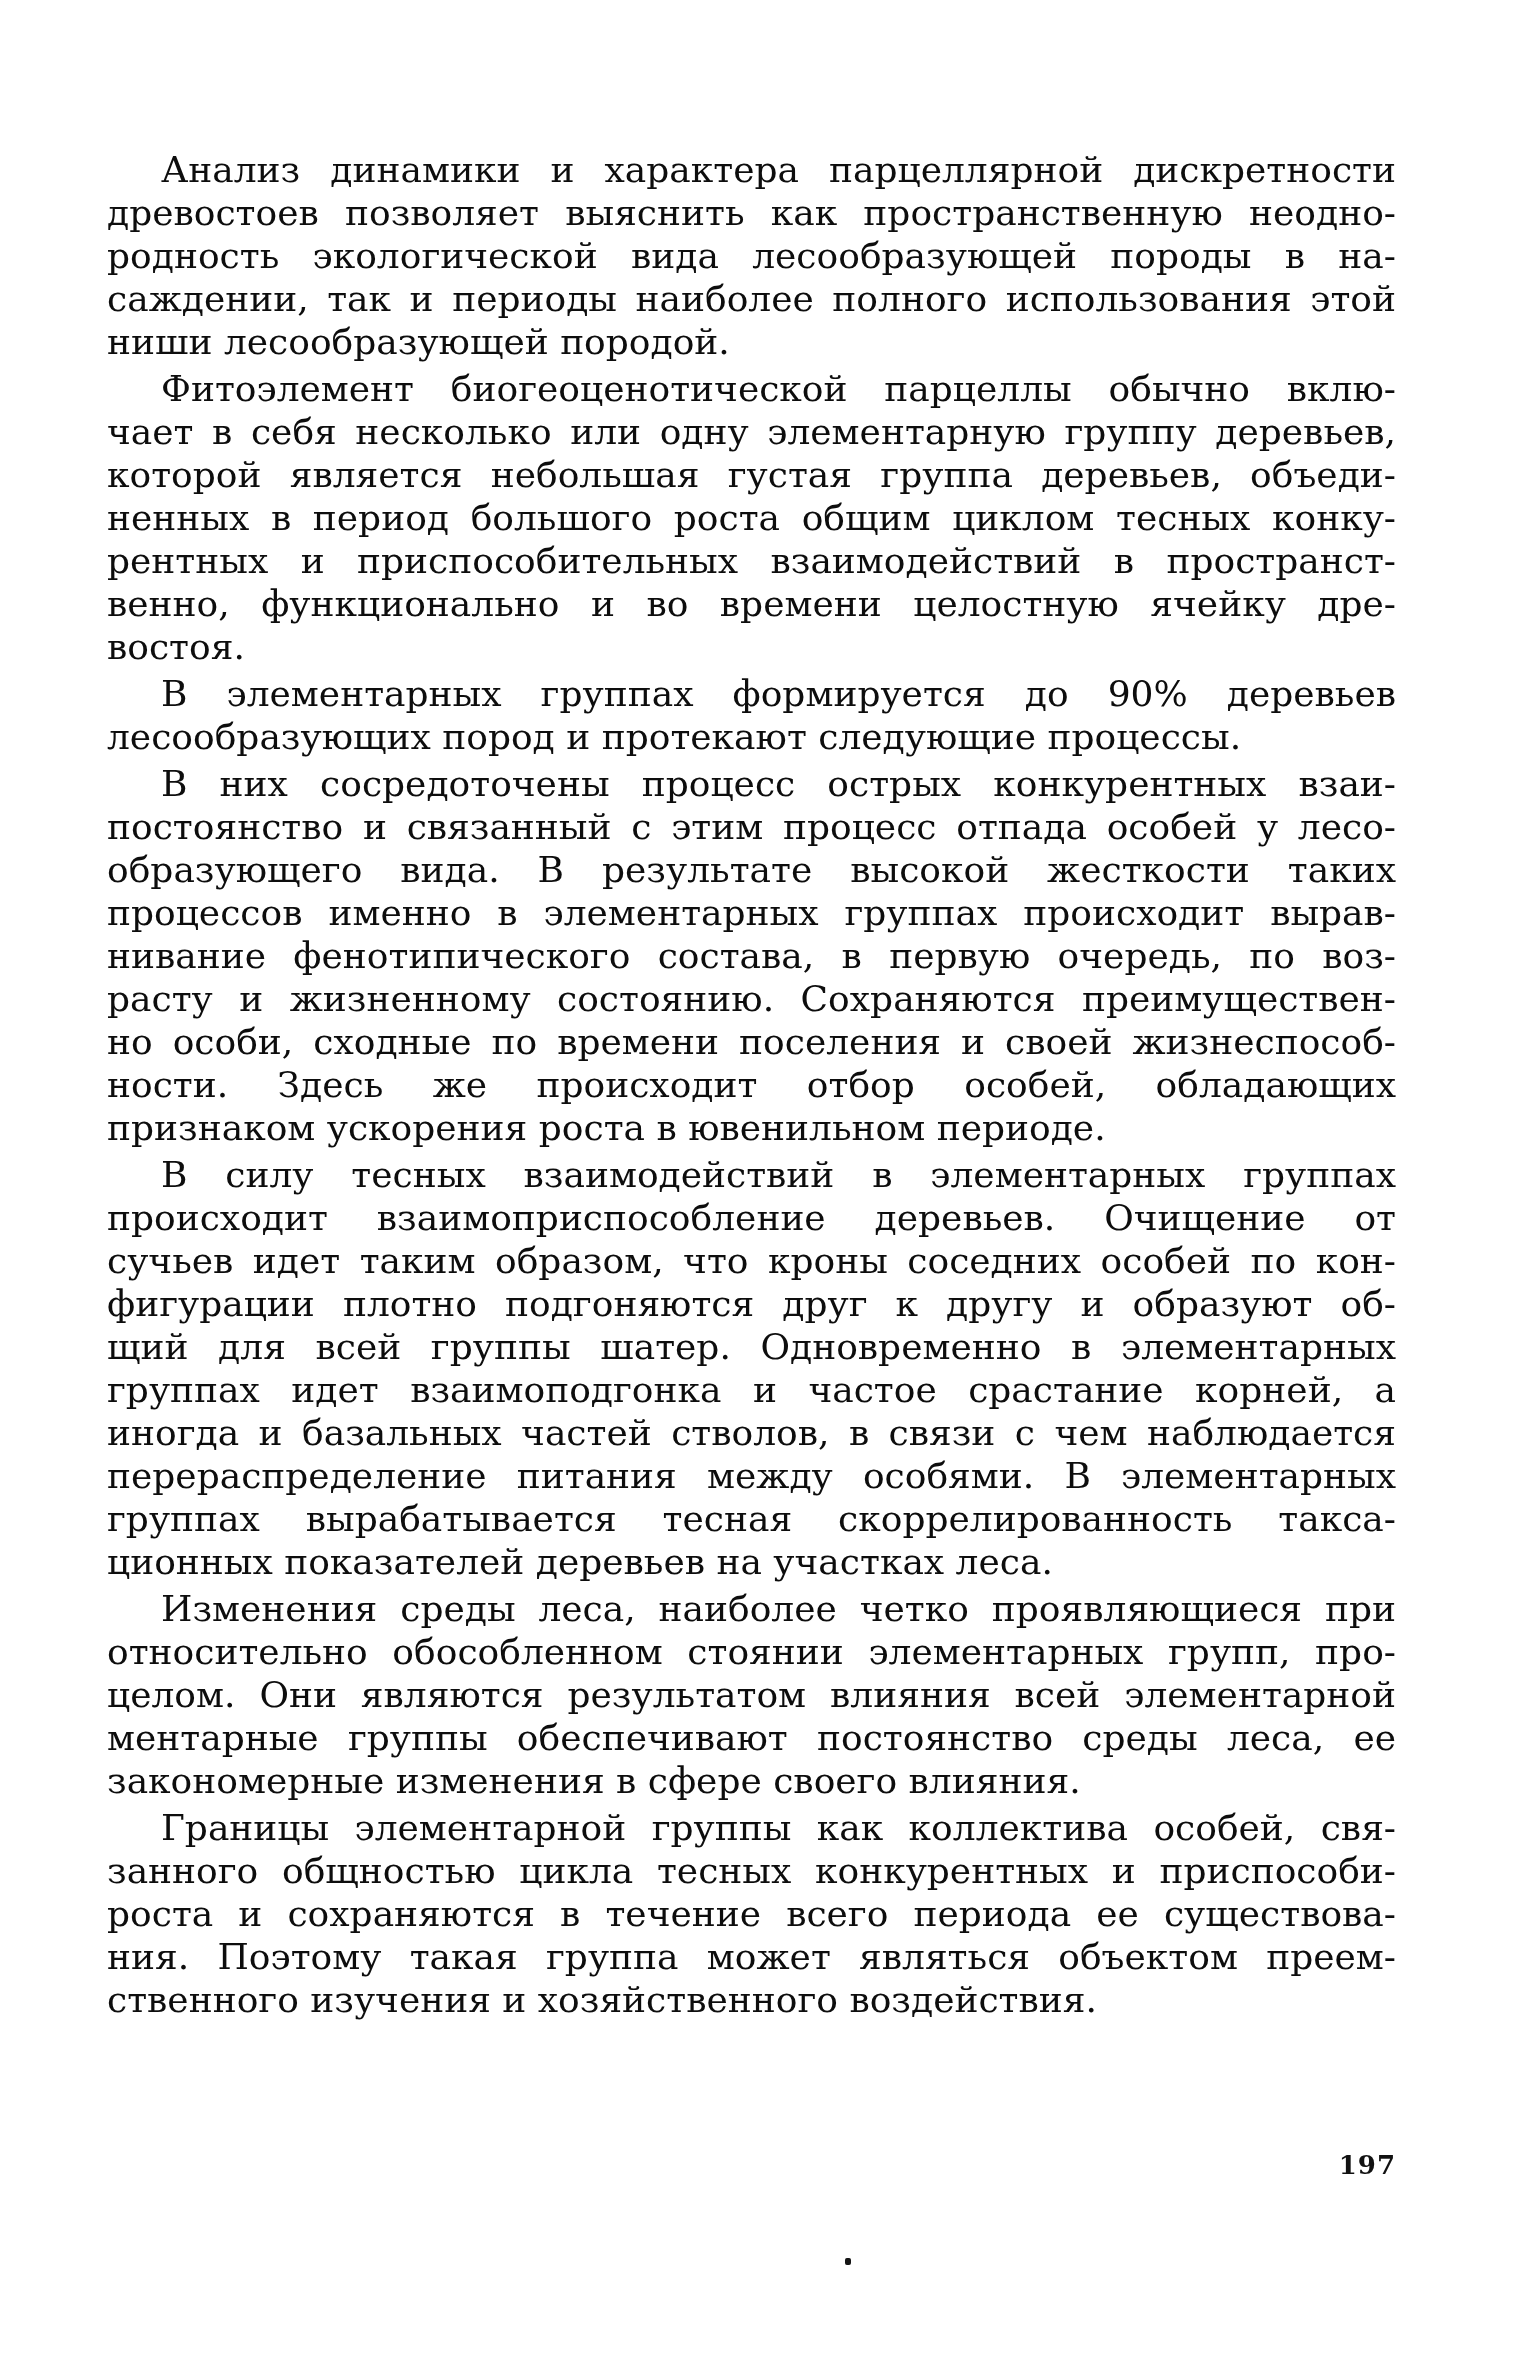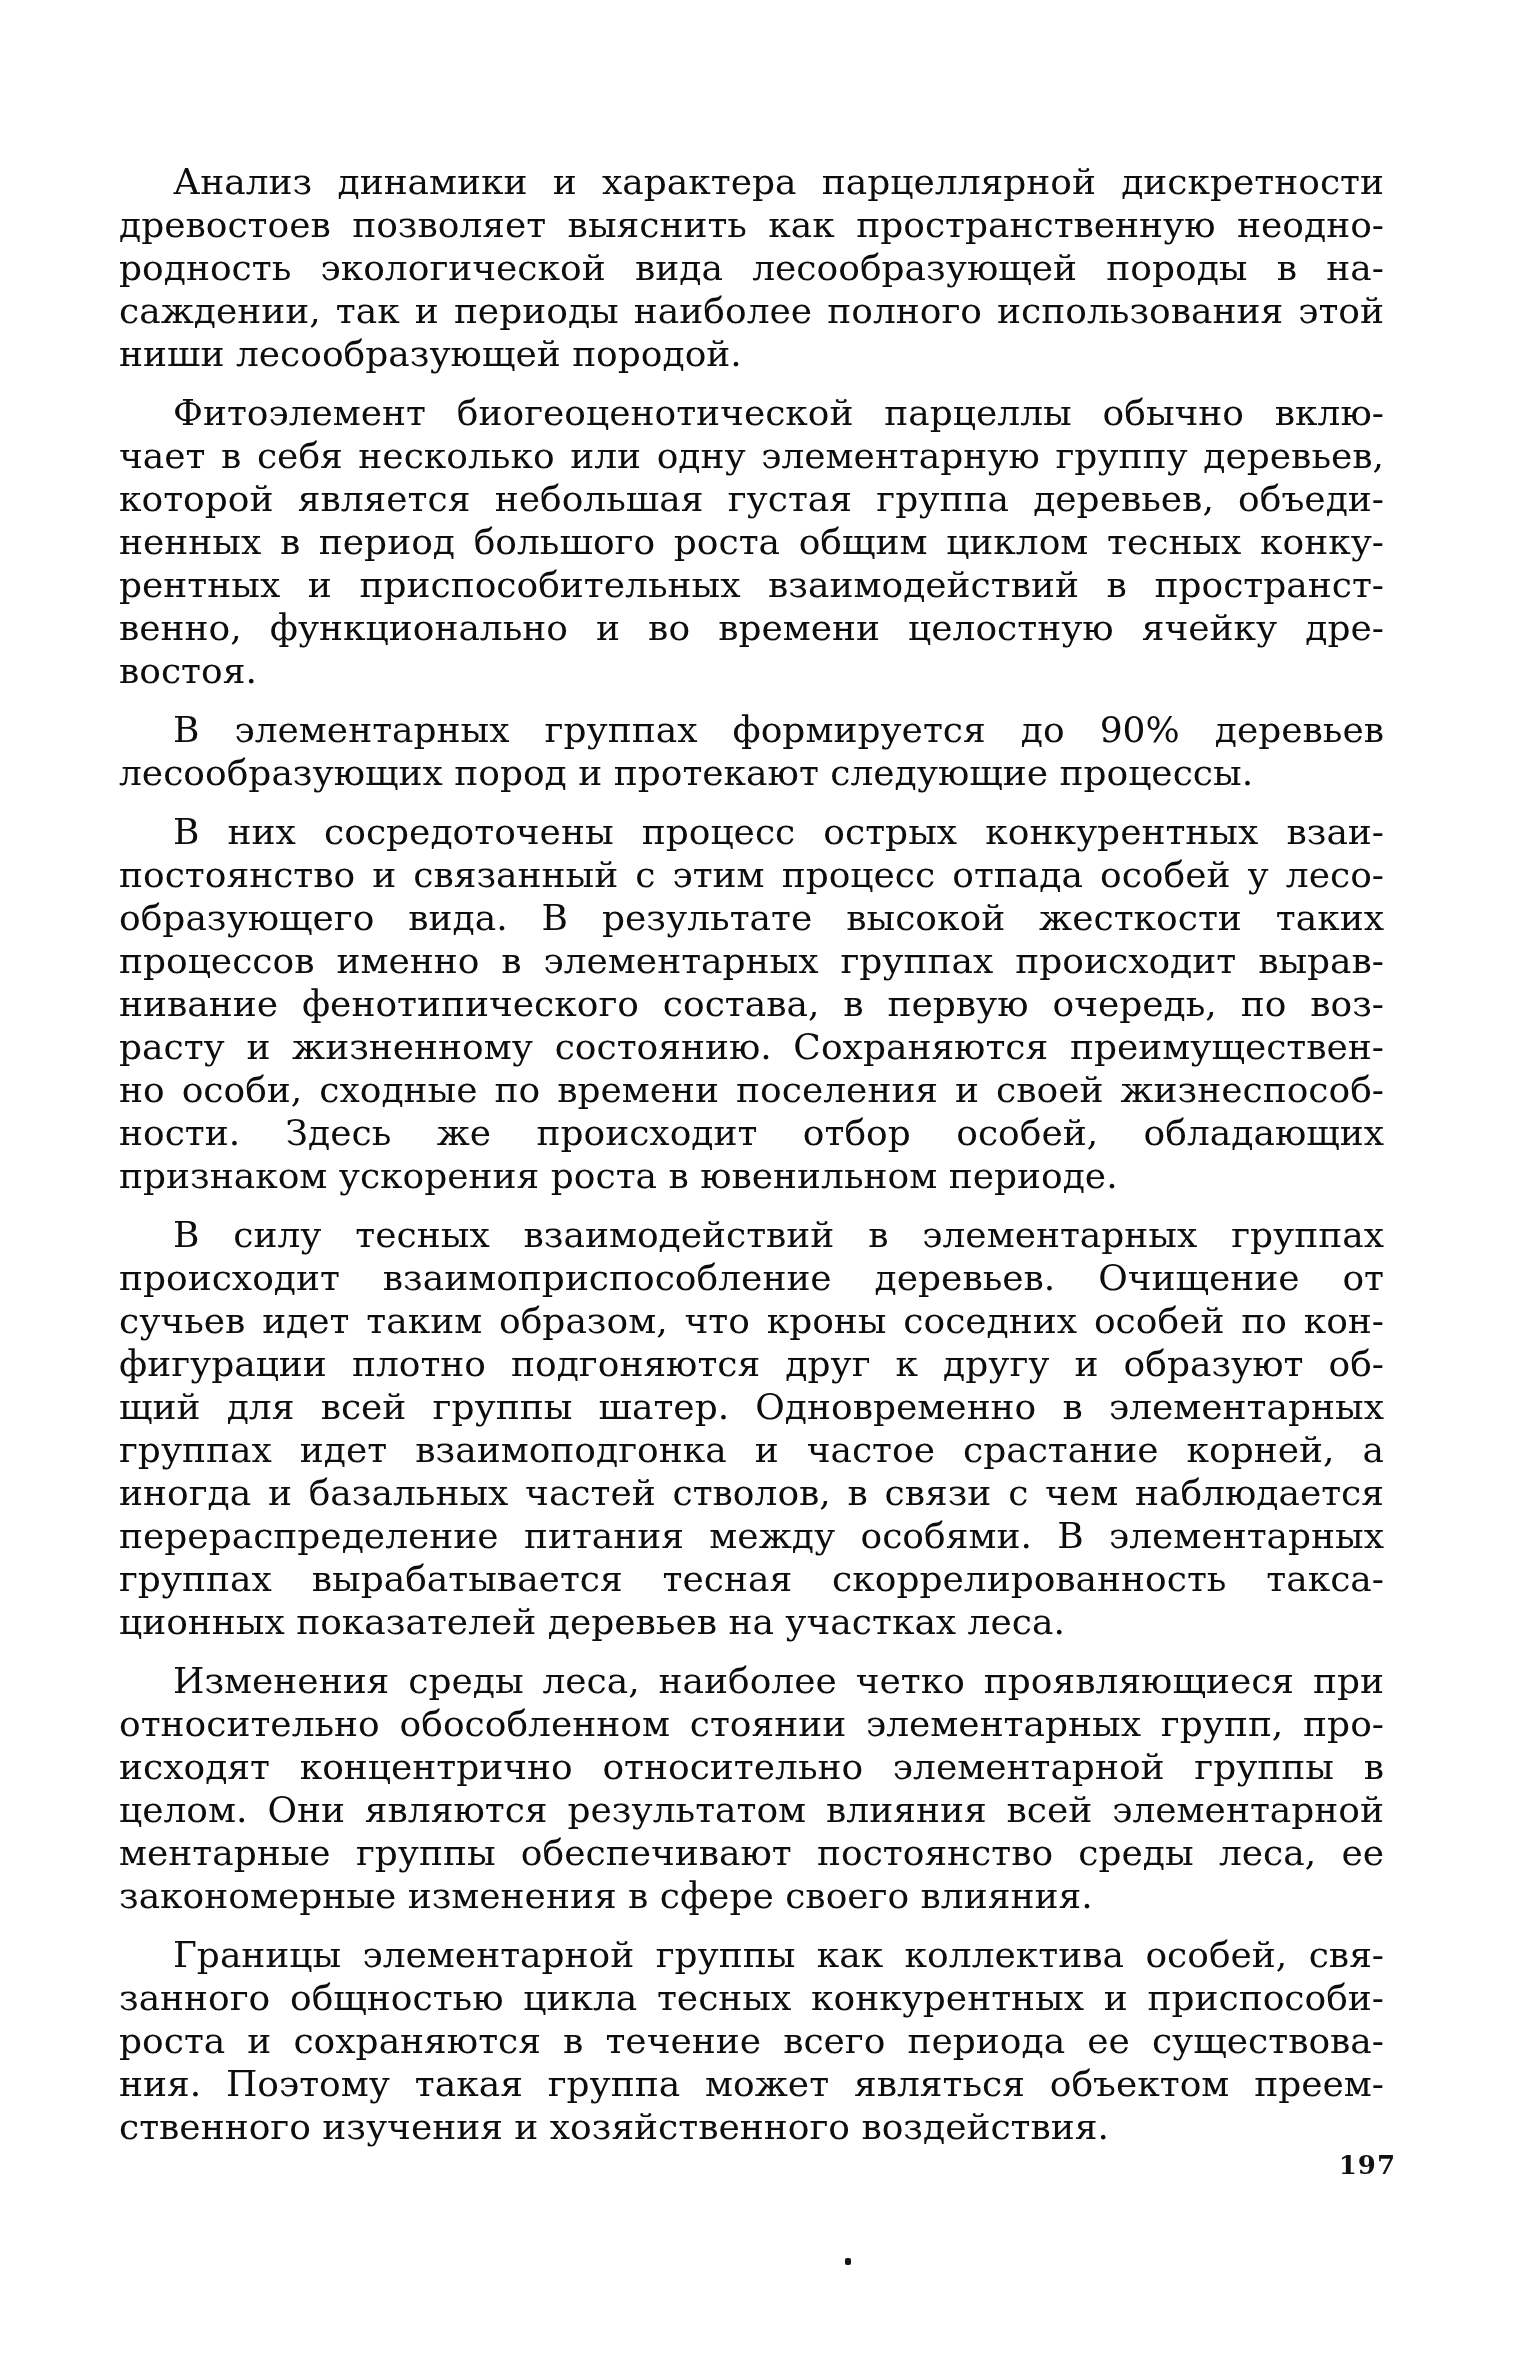--- a/index.html
+++ b/index.html
@@ -22,21 +22,21 @@
     position: absolute;
     left: 103px;
     top: 144px;
     width: 1297px;
     font-family: "DejaVu Serif", "Liberation Serif", serif;
     font-size: 36px;
     line-height: 43px;
     color: #0d0d0d;
     -webkit-font-smoothing: antialiased;
   }
-  .para { margin: 16px; }
+  .para { margin: 4px; }
   .line {
     text-align: justify;
     text-align-last: justify;
   }
   .line.first {
     text-indent: 54px;
   }
   .line.end {
     text-align-last: left;
   }
@@ -104,21 +104,20 @@
         <div class="line">щий для всей группы шатер. Одновременно в элементарных</div>
         <div class="line">группах идет взаимоподгонка и частое срастание корней, а</div>
         <div class="line">иногда и базальных частей стволов, в связи с чем наблюдается</div>
         <div class="line">перераспределение питания между особями. В элементарных</div>
         <div class="line">группах вырабатывается тесная скоррелированность такса-</div>
         <div class="line end">ционных показателей деревьев на участках леса.</div>
       </div>
       <div class="para">
         <div class="line first">Изменения среды леса, наиболее четко проявляющиеся при</div>
         <div class="line">относительно обособленном стоянии элементарных групп, про-</div>
-        <div class="line">исходят концентрично относительно элементарной группы в</div>
         <div class="line">целом. Они являются результатом влияния всей элементарной</div>
         <div class="line">ментарные группы обеспечивают постоянство среды леса, ее</div>
         <div class="line end">закономерные изменения в сфере своего влияния.</div>
       </div>
       <div class="para">
         <div class="line first">Границы элементарной группы как коллектива особей, свя-</div>
         <div class="line">занного общностью цикла тесных конкурентных и приспособи-</div>
         <div class="line">роста и сохраняются в течение всего периода ее существова-</div>
         <div class="line">ния. Поэтому такая группа может являться объектом преем-</div>
         <div class="line end">ственного изучения и хозяйственного воздействия.</div>

